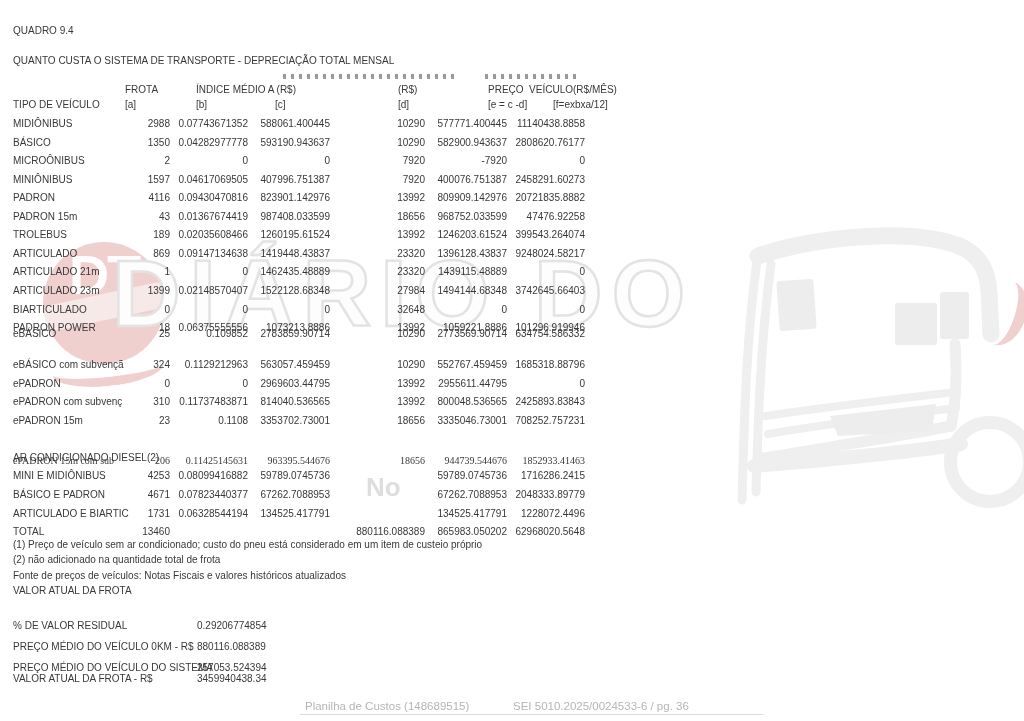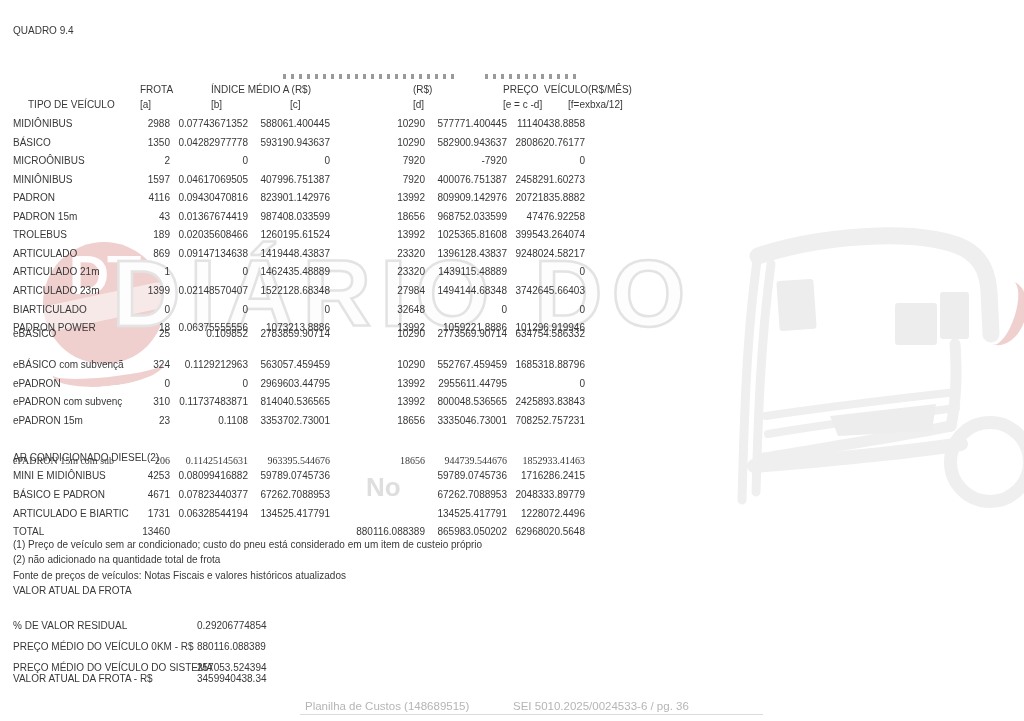--- a/index.html
+++ b/index.html
@@ -36,21 +36,21 @@
 
   
   .content{position:absolute;inset:0;z-index:2;font-size:10px;}
   .abs{position:absolute;white-space:pre;}
   .tline{left:13px;}
   .frag{position:absolute;top:74px;height:5px;
         background:repeating-linear-gradient(90deg,#9a9a9a 0 3px,transparent 3px 8px);}
   .frag-a{left:283px;width:172px;}
   .frag-b{left:485px;width:93px;}
 
-  .hcell{position:absolute;white-space:pre;margin-left:15px;}
+  .hcell{position:absolute;white-space:pre;}
   .trow{position:absolute;left:0;width:1024px;height:13px;}
   .cell{position:absolute;white-space:nowrap;}
   .c-label{left:13px;width:160px;}
   .num{text-align:right;}
   .c-a{left:110px;width:60px;}
   .c-b{left:168px;width:80px;}
   .c-c{left:240px;width:90px;}
   .c-d{left:345px;width:80px;}
   .c-e{left:417px;width:90px;}
   .c-f{left:495px;width:90px;}
@@ -94,20 +94,21 @@
         <rect x="242" y="76" width="29" height="47" rx="3"></rect>
         <path d="M 132 200 L 238 188 L 234 215 L 140 220 Z"></path>
       </g>
     </svg>
     <div class="wm-red-right"></div>
     <div class="wm-ring"></div>
   </div>
 
   <div class="content">
     <div class="abs tline" style="top:25px">QUADRO 9.4</div>
+    <div class="abs tline" style="top:55px">QUANTO CUSTA O SISTEMA DE TRANSPORTE - DEPRECIAÇÃO TOTAL MENSAL</div>
 
     <div class="frag frag-a"></div>
     <div class="frag frag-b"></div>
 
     <div class="hcell" style="left:125px;top:84px">FROTA</div>
     <div class="hcell" style="left:196px;top:84px">ÍNDICE MÉDIO A (R$)</div>
     <div class="hcell" style="left:398px;top:84px">(R$)</div>
     <div class="hcell" style="left:488px;top:84px">PREÇO  VEÍCULO(R$/MÊS)</div>
 
     <div class="hcell" style="left:13px;top:99px">TIPO DE VEÍCULO</div>
@@ -178,21 +179,21 @@
     <span class="cell num c-e">968752.033599</span>
     <span class="cell num c-f">47476.92258</span>
   </div>
 
   <div class="trow" style="top: 229.3px;">
     <span class="cell c-label">TROLEBUS</span>
     <span class="cell num c-a">189</span>
     <span class="cell num c-b">0.02035608466</span>
     <span class="cell num c-c">1260195.61524</span>
     <span class="cell num c-d">13992</span>
-    <span class="cell num c-e">1025365.81608</span>
+    <span class="cell num c-e">1246203.61524</span>
     <span class="cell num c-f">399543.264074</span>
   </div>
 
   <div class="trow" style="top: 247.85px;">
     <span class="cell c-label">ARTICULADO</span>
     <span class="cell num c-a">869</span>
     <span class="cell num c-b">0.09147134638</span>
     <span class="cell num c-c">1419448.43837</span>
     <span class="cell num c-d">23320</span>
     <span class="cell num c-e">1396128.43837</span>

